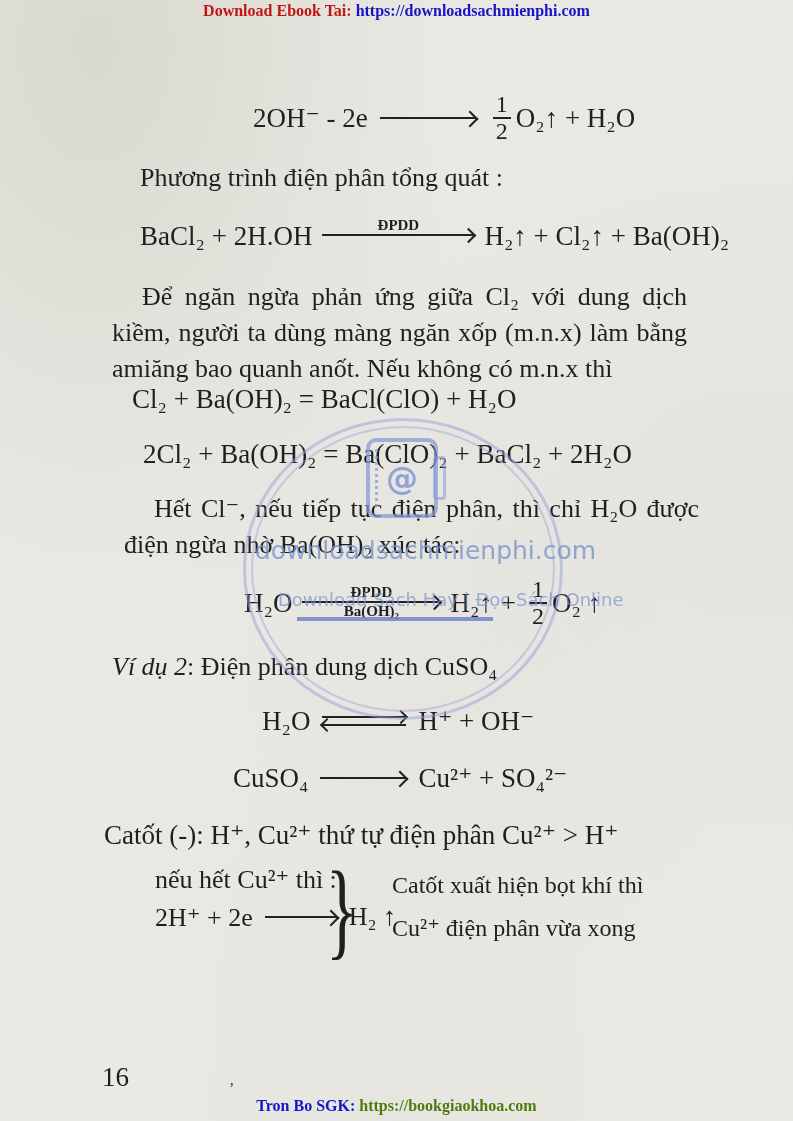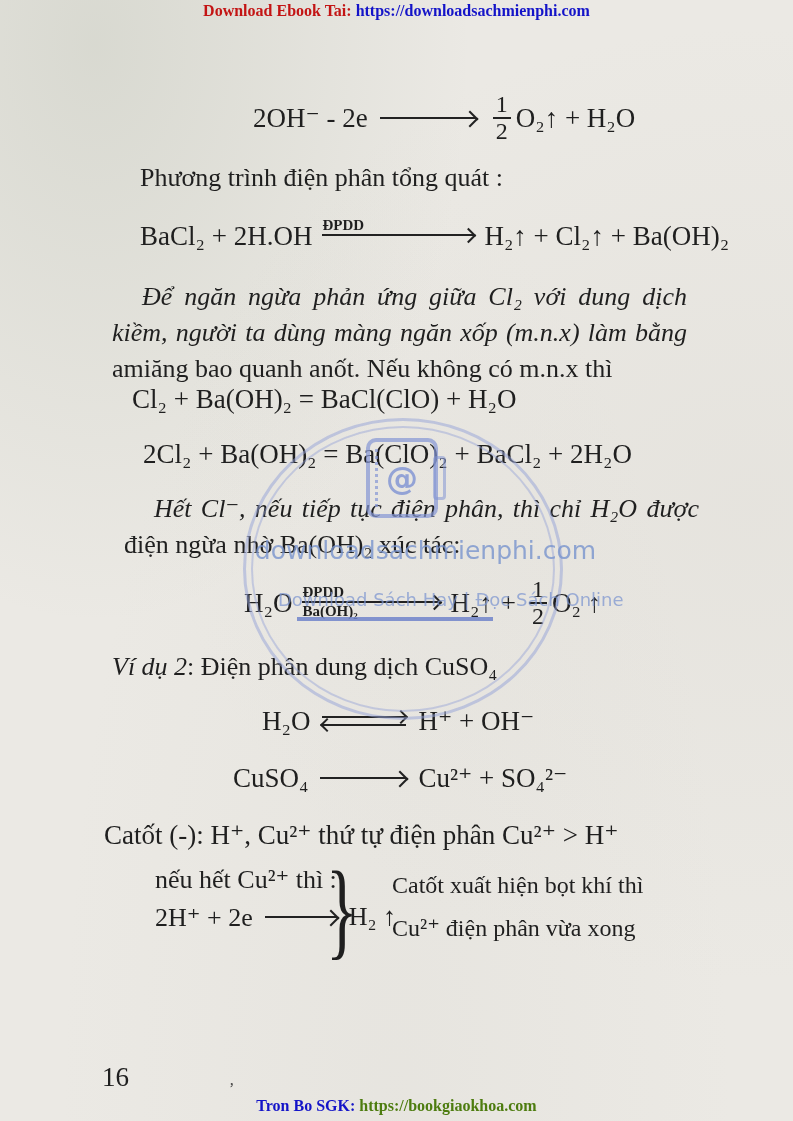--- a/index.html
+++ b/index.html
@@ -23,41 +23,41 @@
 
   .eq { font-size:27px; white-space:nowrap; display:flex; align-items:center; z-index:2; }
   .txt { font-size:26px; line-height:36px; z-index:2; }
 
   
   .arr { position:relative; display:inline-block; height:2px; background:#222; margin:0 12px; }
   .arr::after { content:''; position:absolute; right:0; top:-4px; width:10px; height:10px;
     border-top:2px solid #222; border-right:2px solid #222; transform:rotate(45deg); }
 
   
-  .labarr { display:inline-flex; flex-direction:column; align-items:flex-start; margin:0 10px; }
+  .labarr { display:inline-flex; flex-direction:column; align-items:center; margin:0 10px; }
   .labarr .lab { font-size:15px; font-weight:bold; line-height:1.15; }
   .labarr .line { position:relative; height:2px; background:#222; align-self:stretch; }
   .labarr .line::after { content:''; position:absolute; right:0; top:-4px; width:9px; height:9px;
     border-top:2px solid #222; border-right:2px solid #222; transform:rotate(45deg); }
 
   
   .eqm { display:inline-flex; flex-direction:column; margin:0 12px; width:84px; }
   .eqm .b { position:relative; height:2px; background:#222; }
   .eqm .b1 { margin-bottom:6px; }
   .eqm .b1::after { content:''; position:absolute; right:0; top:-4px; width:8px; height:8px;
     border-top:2px solid #222; border-right:2px solid #222; transform:rotate(45deg); }
   .eqm .b2::before { content:''; position:absolute; left:0; top:-4px; width:8px; height:8px;
     border-bottom:2px solid #222; border-left:2px solid #222; transform:rotate(45deg); }
 
   .frac { display:inline-flex; flex-direction:column; align-items:center; line-height:1.05;
     font-size:24px; margin:0 5px; }
   .frac .num { padding:0 3px; border-bottom:2px solid #222; }
   .frac .den { padding:0 3px; }
 
-  .just { text-align:justify; text-align-last:justify;font-style:italic; }
+  .just { text-align:justify; text-align-last:justify; }
   .para { z-index:2; }
 
   
   .wm { z-index:5; pointer-events:none; }
   .wm-ring { left:243px; top:418px; width:314px; height:296px; border:3px solid rgba(148,162,216,0.5);
     border-radius:50%; }
   .wm-ring::after { content:''; position:absolute; inset:5px; border:2px solid rgba(148,162,216,0.45); border-radius:50%; }
   .wm-logo { left:366px; top:438px; width:64px; height:72px; border:4px solid rgba(132,150,212,0.7);
     border-radius:10px; display:flex; align-items:center; justify-content:center; }
   .wm-logo::before { content:''; position:absolute; left:5px; top:7px; bottom:7px; border-left:3px dotted rgba(132,150,212,0.7); }

